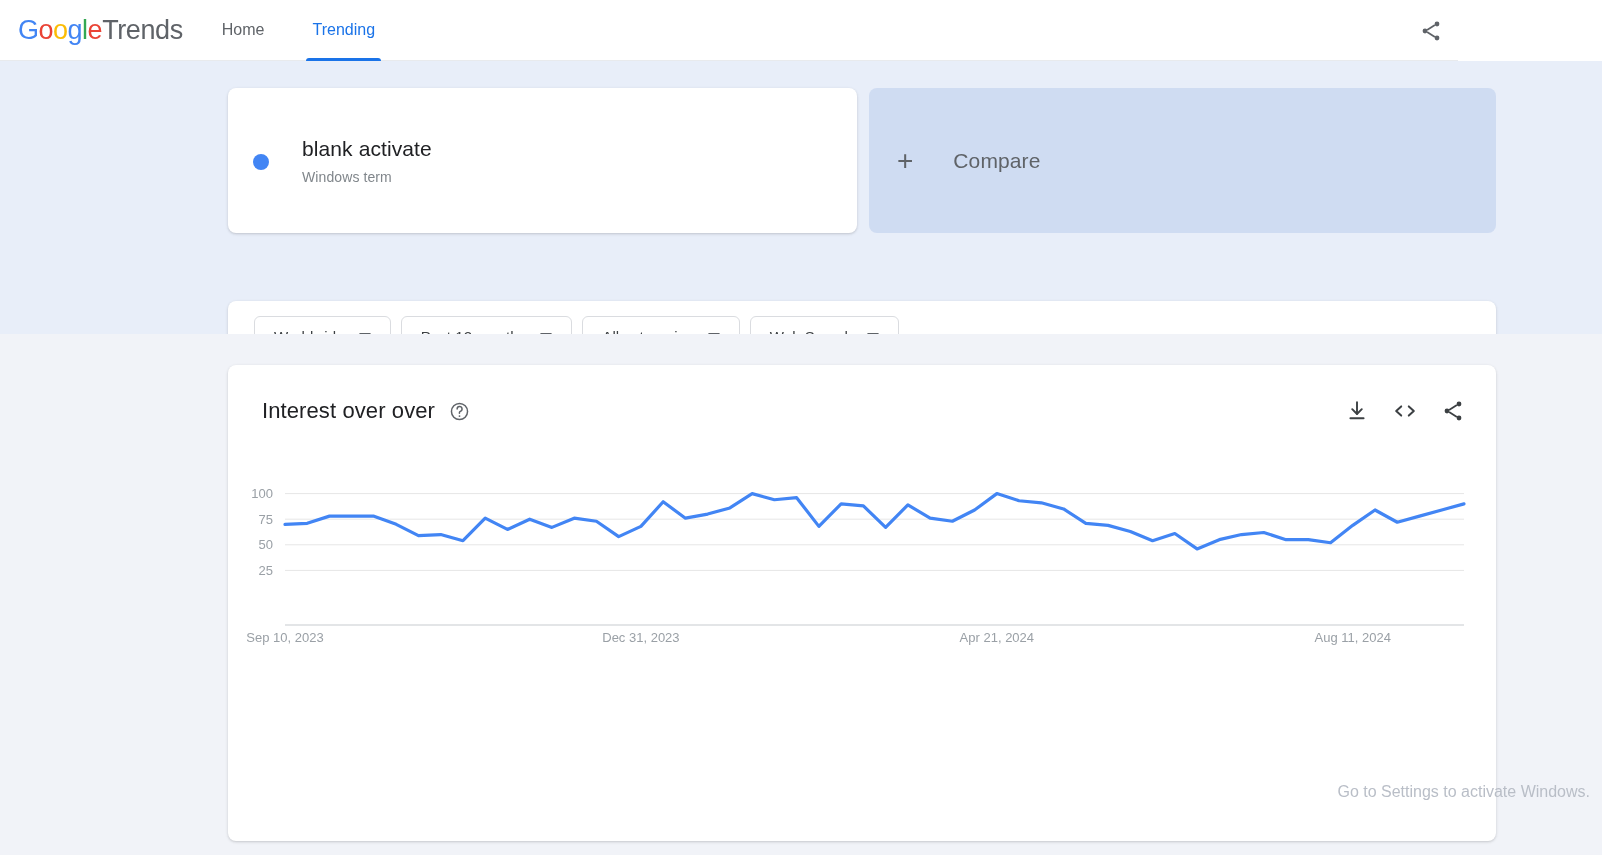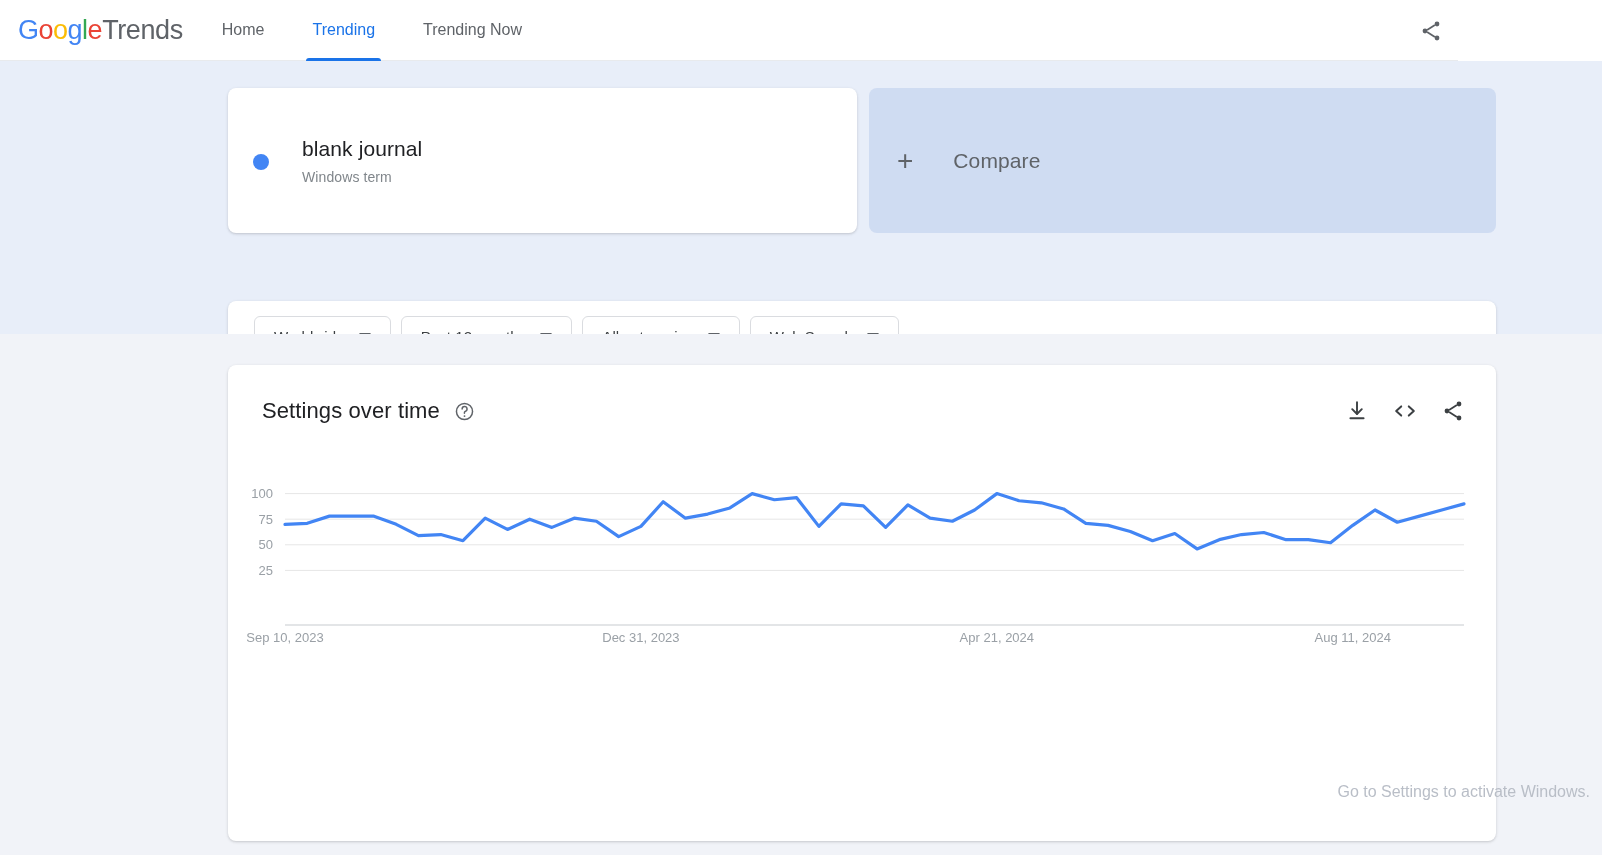--- a/index.html
+++ b/index.html
@@ -204,23 +204,20 @@
     <span class="trends-word">Trends</span>
   </div>
 
   <div class="nav">
     <div class="nav-item">
       <span>Home</span>
     </div>
     <div class="nav-item active">
       <span>Trending</span>
     </div>
-    <div class="nav-item">
-      <span>Trending Now</span>
-    </div>
   </div>
 
   <div class="topbar-right">
     <div class="icon-btn">
       <svg width="24" height="24" viewBox="0 0 24 24" fill="none" stroke="#5f6368" stroke-width="1.8">
         <circle cx="18" cy="5" r="2.4" fill="#5f6368" stroke="none"></circle>
         <circle cx="6" cy="12" r="2.4" fill="#5f6368" stroke="none"></circle>
         <circle cx="18" cy="19" r="2.4" fill="#5f6368" stroke="none"></circle>
         <line x1="8.1" y1="10.9" x2="15.9" y2="6.1"></line>
         <line x1="8.1" y1="13.1" x2="15.9" y2="17.9"></line>
@@ -228,21 +225,21 @@
     </div>
   </div>
 </div>
 
 <div class="query-band">
 
   <div class="cards-row">
     <div class="term-card">
       <div class="term-dot"></div>
       <div class="term-texts">
-        <div class="term-title">blank journal</div>
+        <div class="term-title">blank activate</div>
         <div class="term-sub">Windows term</div>
       </div>
     </div>
 
     <div class="compare-card">
       <div class="compare-plus">+</div>
       <div class="compare-label">Compare</div>
     </div>
   </div>
 
@@ -265,21 +262,21 @@
     </div>
   </div>
 </div>
 
 <div class="main">
 
   <div class="chart-card">
 
     <div class="chart-head">
       <div class="chart-title-wrap">
-        <div class="chart-title">Settings over time</div>
+        <div class="chart-title">Interest over over</div>
         <div class="help-icon">
           <svg width="21" height="21" viewBox="0 0 24 24" fill="none" stroke="#5f6368" stroke-width="1.7">
             <circle cx="12" cy="12" r="9.2"></circle>
             <path d="M9.3 9.1a2.8 2.8 0 1 1 3.5 2.8c-.6.2-.9.8-.9 1.5v.5" stroke-linecap="round"></path>
             <circle cx="12" cy="17.2" r="1.05" fill="#5f6368" stroke="none"></circle>
           </svg>
         </div>
       </div>
 
       <div class="chart-actions">

